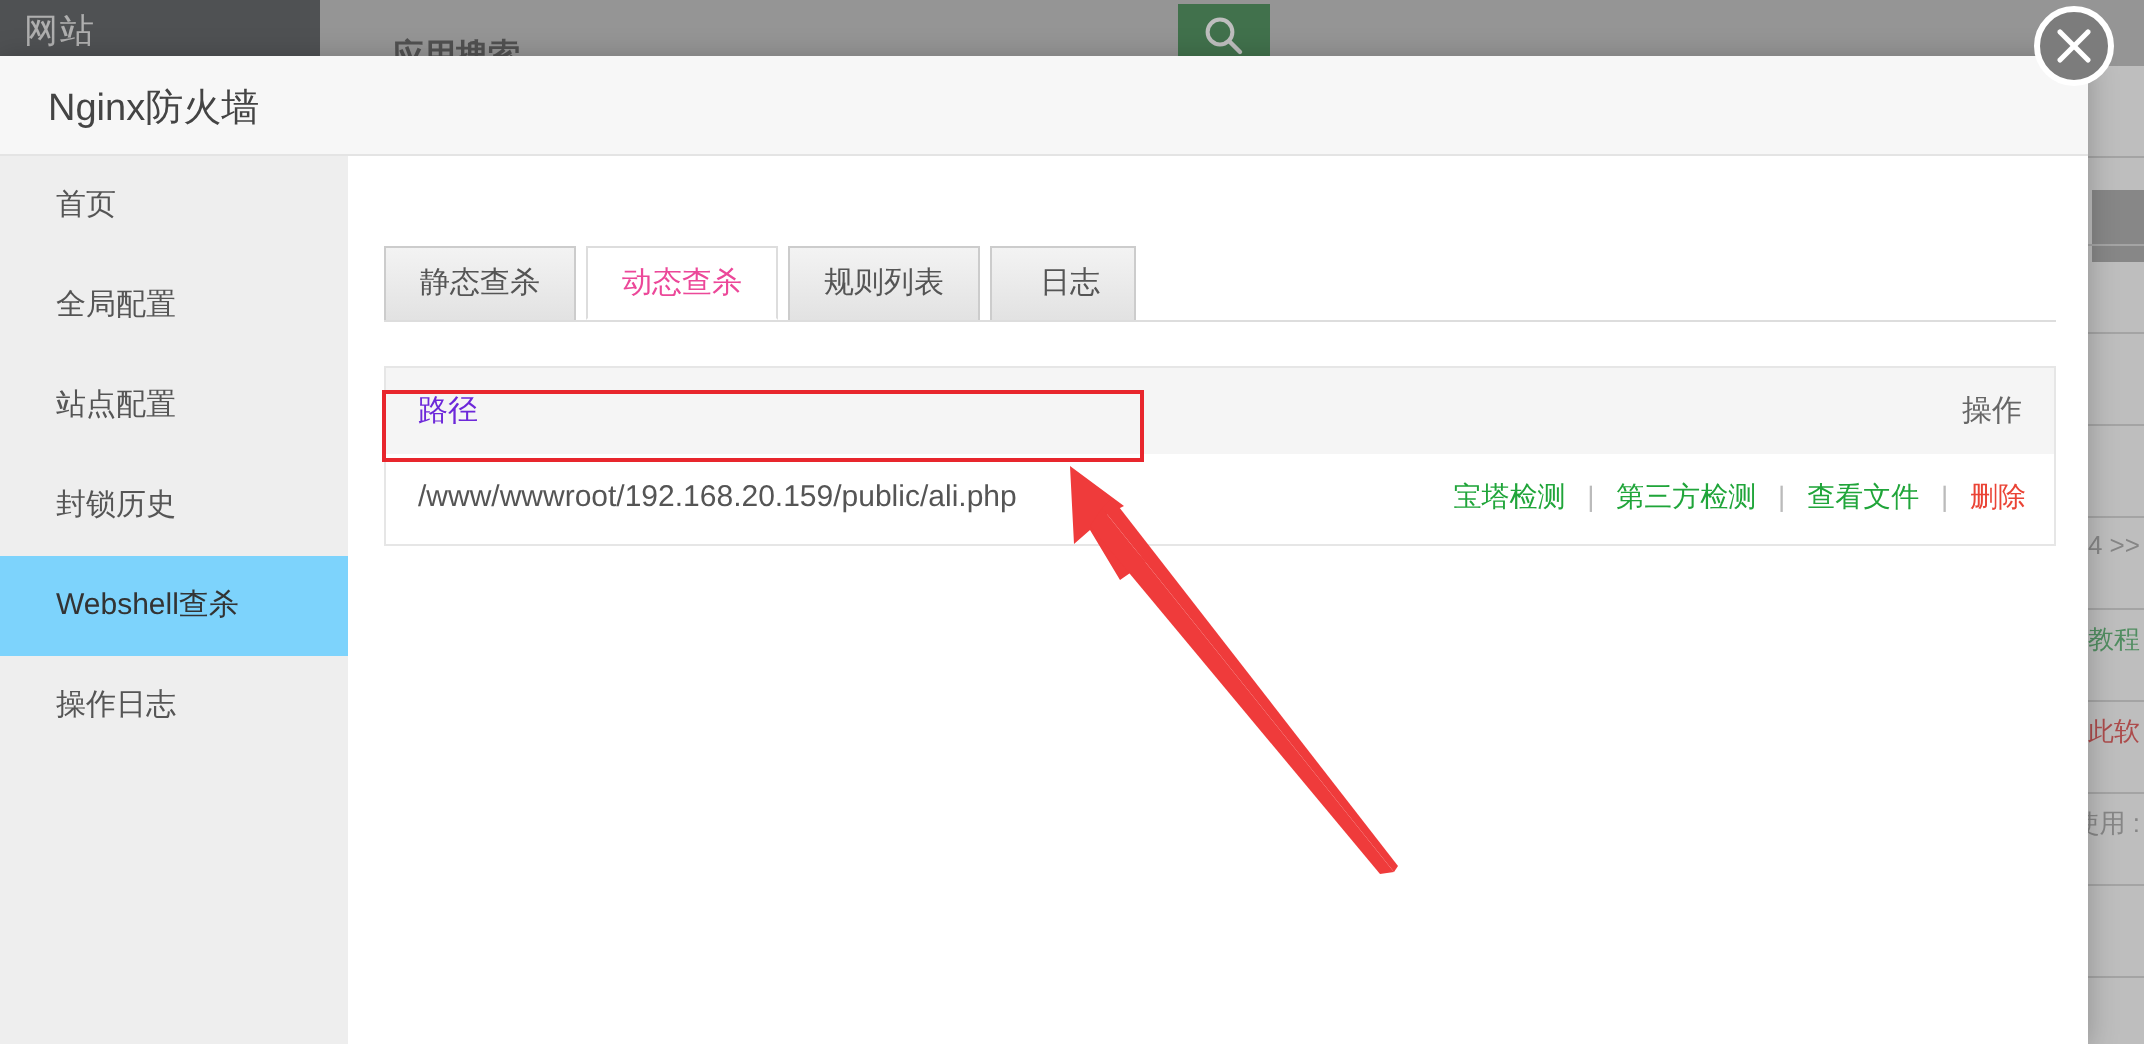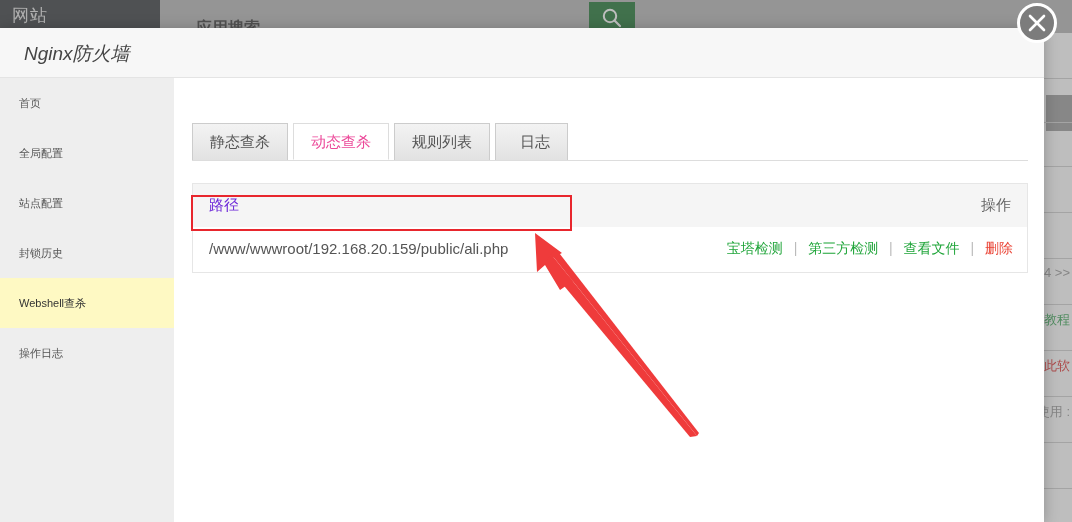--- a/index.html
+++ b/index.html
@@ -118,47 +118,46 @@
     box-shadow: 0 2px 14px rgba(0,0,0,.25);
     overflow: hidden;
   }
   .modal-header {
     position: absolute;
     left: 0; top: 0;
     width: 1044px; height: 50px;
     background: #f7f7f7;
     border-bottom: 1px solid #e4e4e4;
     box-sizing: border-box;
-    font-style: italic;
   }
   .modal-title {
     position: absolute;
     left: 24px; top: 13px;
     font-size: 19px;
     color: #444;
   }
 
   .modal-sidebar {
     position: absolute;
     left: 0; top: 50px;
     width: 174px; height: 444px;
     background: #eeeeee;
   }
   .side-item {
     position: relative;
     height: 50px;
     line-height: 50px;
-    padding-left: 19px;
-    font-size: 11px;
+    padding-left: 28px;
+    font-size: 15px;
     color: #555;
     box-sizing: border-box;
     cursor: pointer;
   }
   .side-item.active {
-    background: #fef9c3;
+    background: #7dd3fc;
     color: #333;
   }
 
   .modal-body {
     position: absolute;
     left: 174px; top: 50px;
     width: 870px; height: 444px;
     background: #ffffff;
   }
 

